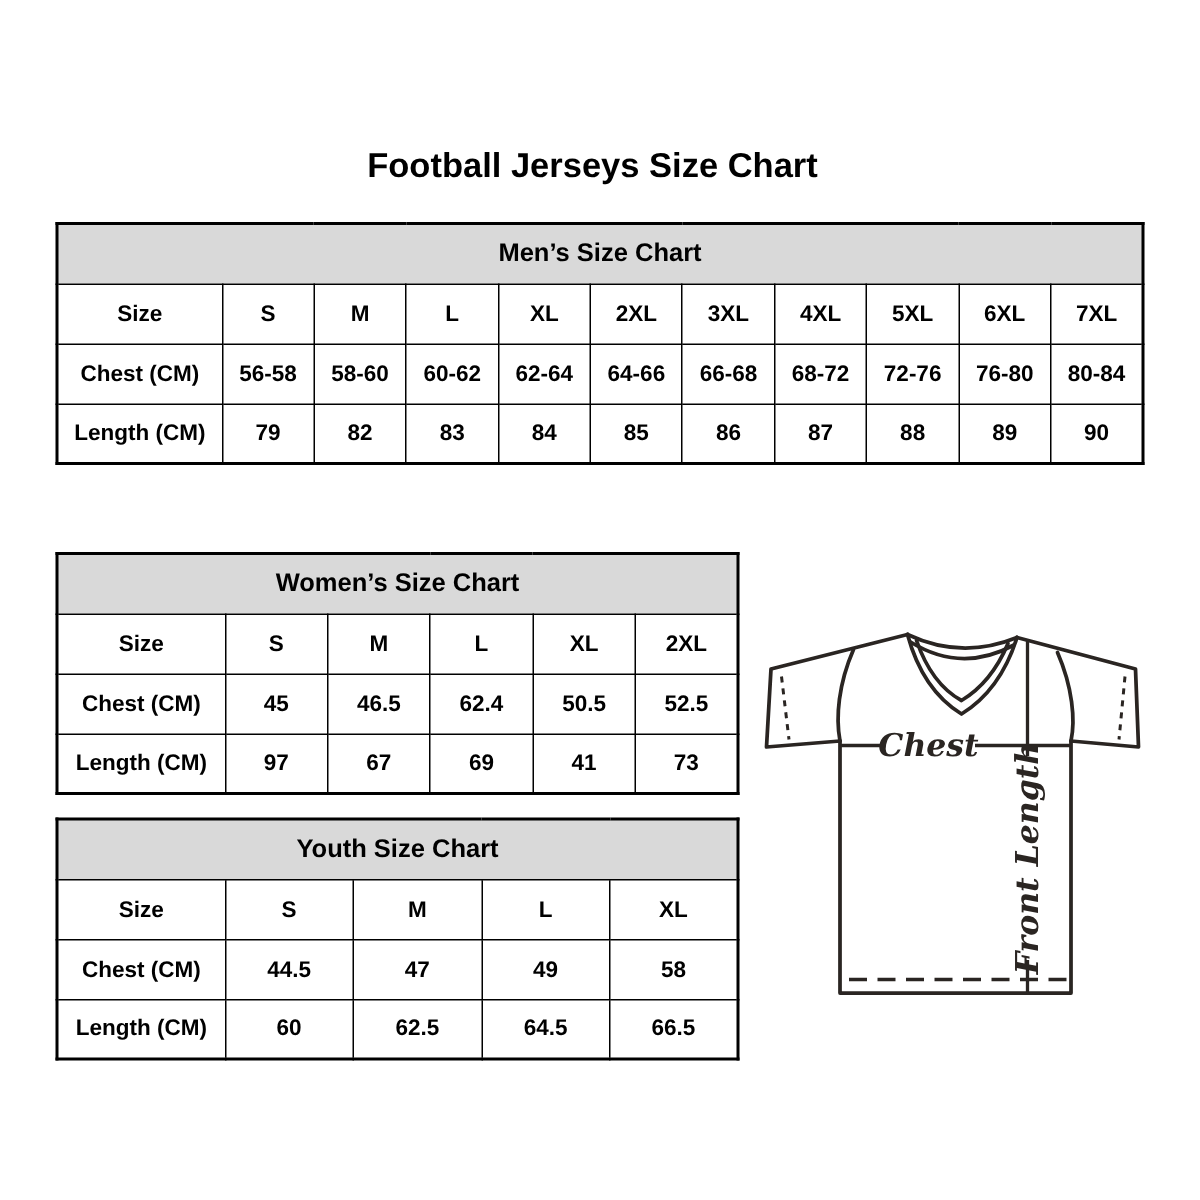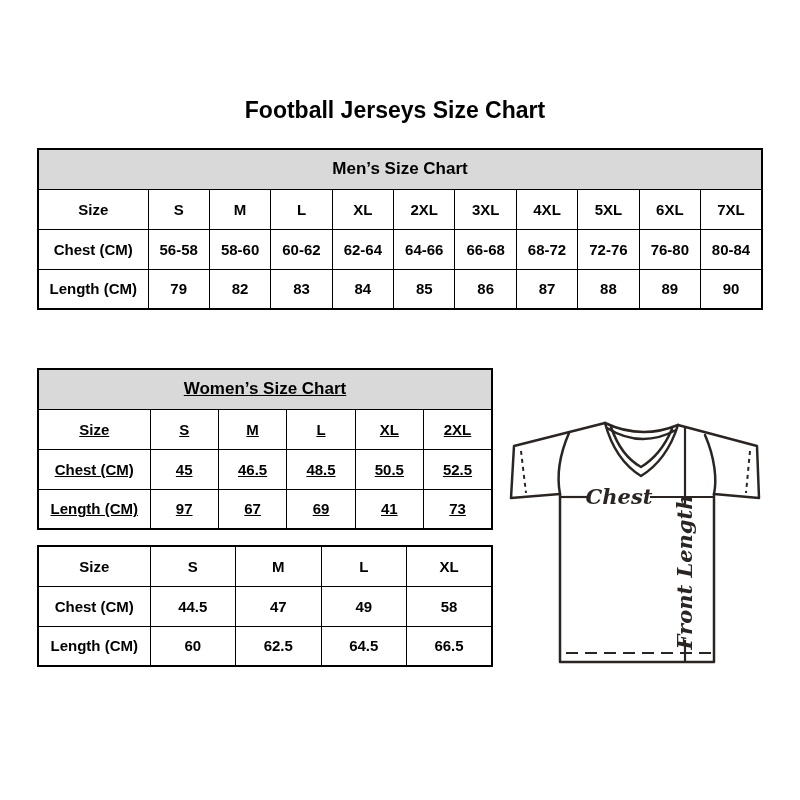--- a/index.html
+++ b/index.html
@@ -16,21 +16,21 @@
     background:#fff;border:2px solid #000;
   }
   table.tbl tr{height:40px;}
   table.tbl th,table.tbl td{
     border:1.5px solid #000;text-align:center;vertical-align:middle;
     font-weight:700;font-size:15px;color:#000;padding:0;
     font-family:"Liberation Sans",sans-serif;
   }
   table.tbl th.tbl-head{background:#d9d9d9;font-size:17px;margin-top:35px;}
   #mens-table{left:37px;top:148px;width:726px;}
-  #womens-table{left:37px;top:368px;width:456px;text-decoration:underline;}
+  #womens-table{left:37px;top:368px;width:456px;}
   #youth-table{left:37px;top:545px;width:456px;}
   col.col-label{width:110px;}
   col.col-label-sm{width:112px;}
   .jersey{position:absolute;left:509px;top:416px;}
   .jersey-label{
     font-family:"DejaVu Serif",serif;font-style:italic;font-weight:700;
     font-size:21px;fill:#2a2522;
   }
 </style>
 </head>
@@ -105,21 +105,21 @@
           <td>S</td>
           <td>M</td>
           <td>L</td>
           <td>XL</td>
           <td>2XL</td>
         </tr>
         <tr>
           <td>Chest (CM)</td>
           <td>45</td>
           <td>46.5</td>
-          <td>48.5</td>
+          <td>62.4</td>
           <td>50.5</td>
           <td>52.5</td>
         </tr>
         <tr>
           <td>Length (CM)</td>
           <td>97</td>
           <td>67</td>
           <td>69</td>
           <td>41</td>
           <td>73</td>
@@ -127,20 +127,23 @@
       </tbody>
     </table>
 
   <table id="youth-table" class="tbl">
     <colgroup>
         <col class="col-label-sm">
         <col span="4">
       </colgroup>
   <tbody>
         <tr>
+          <th colspan="5" class="tbl-head">Youth Size Chart</th>
+        </tr>
+        <tr>
           <td>Size</td>
           <td>S</td>
           <td>M</td>
           <td>L</td>
           <td>XL</td>
         </tr>
         <tr>
           <td>Chest (CM)</td>
           <td>44.5</td>
           <td>47</td>

